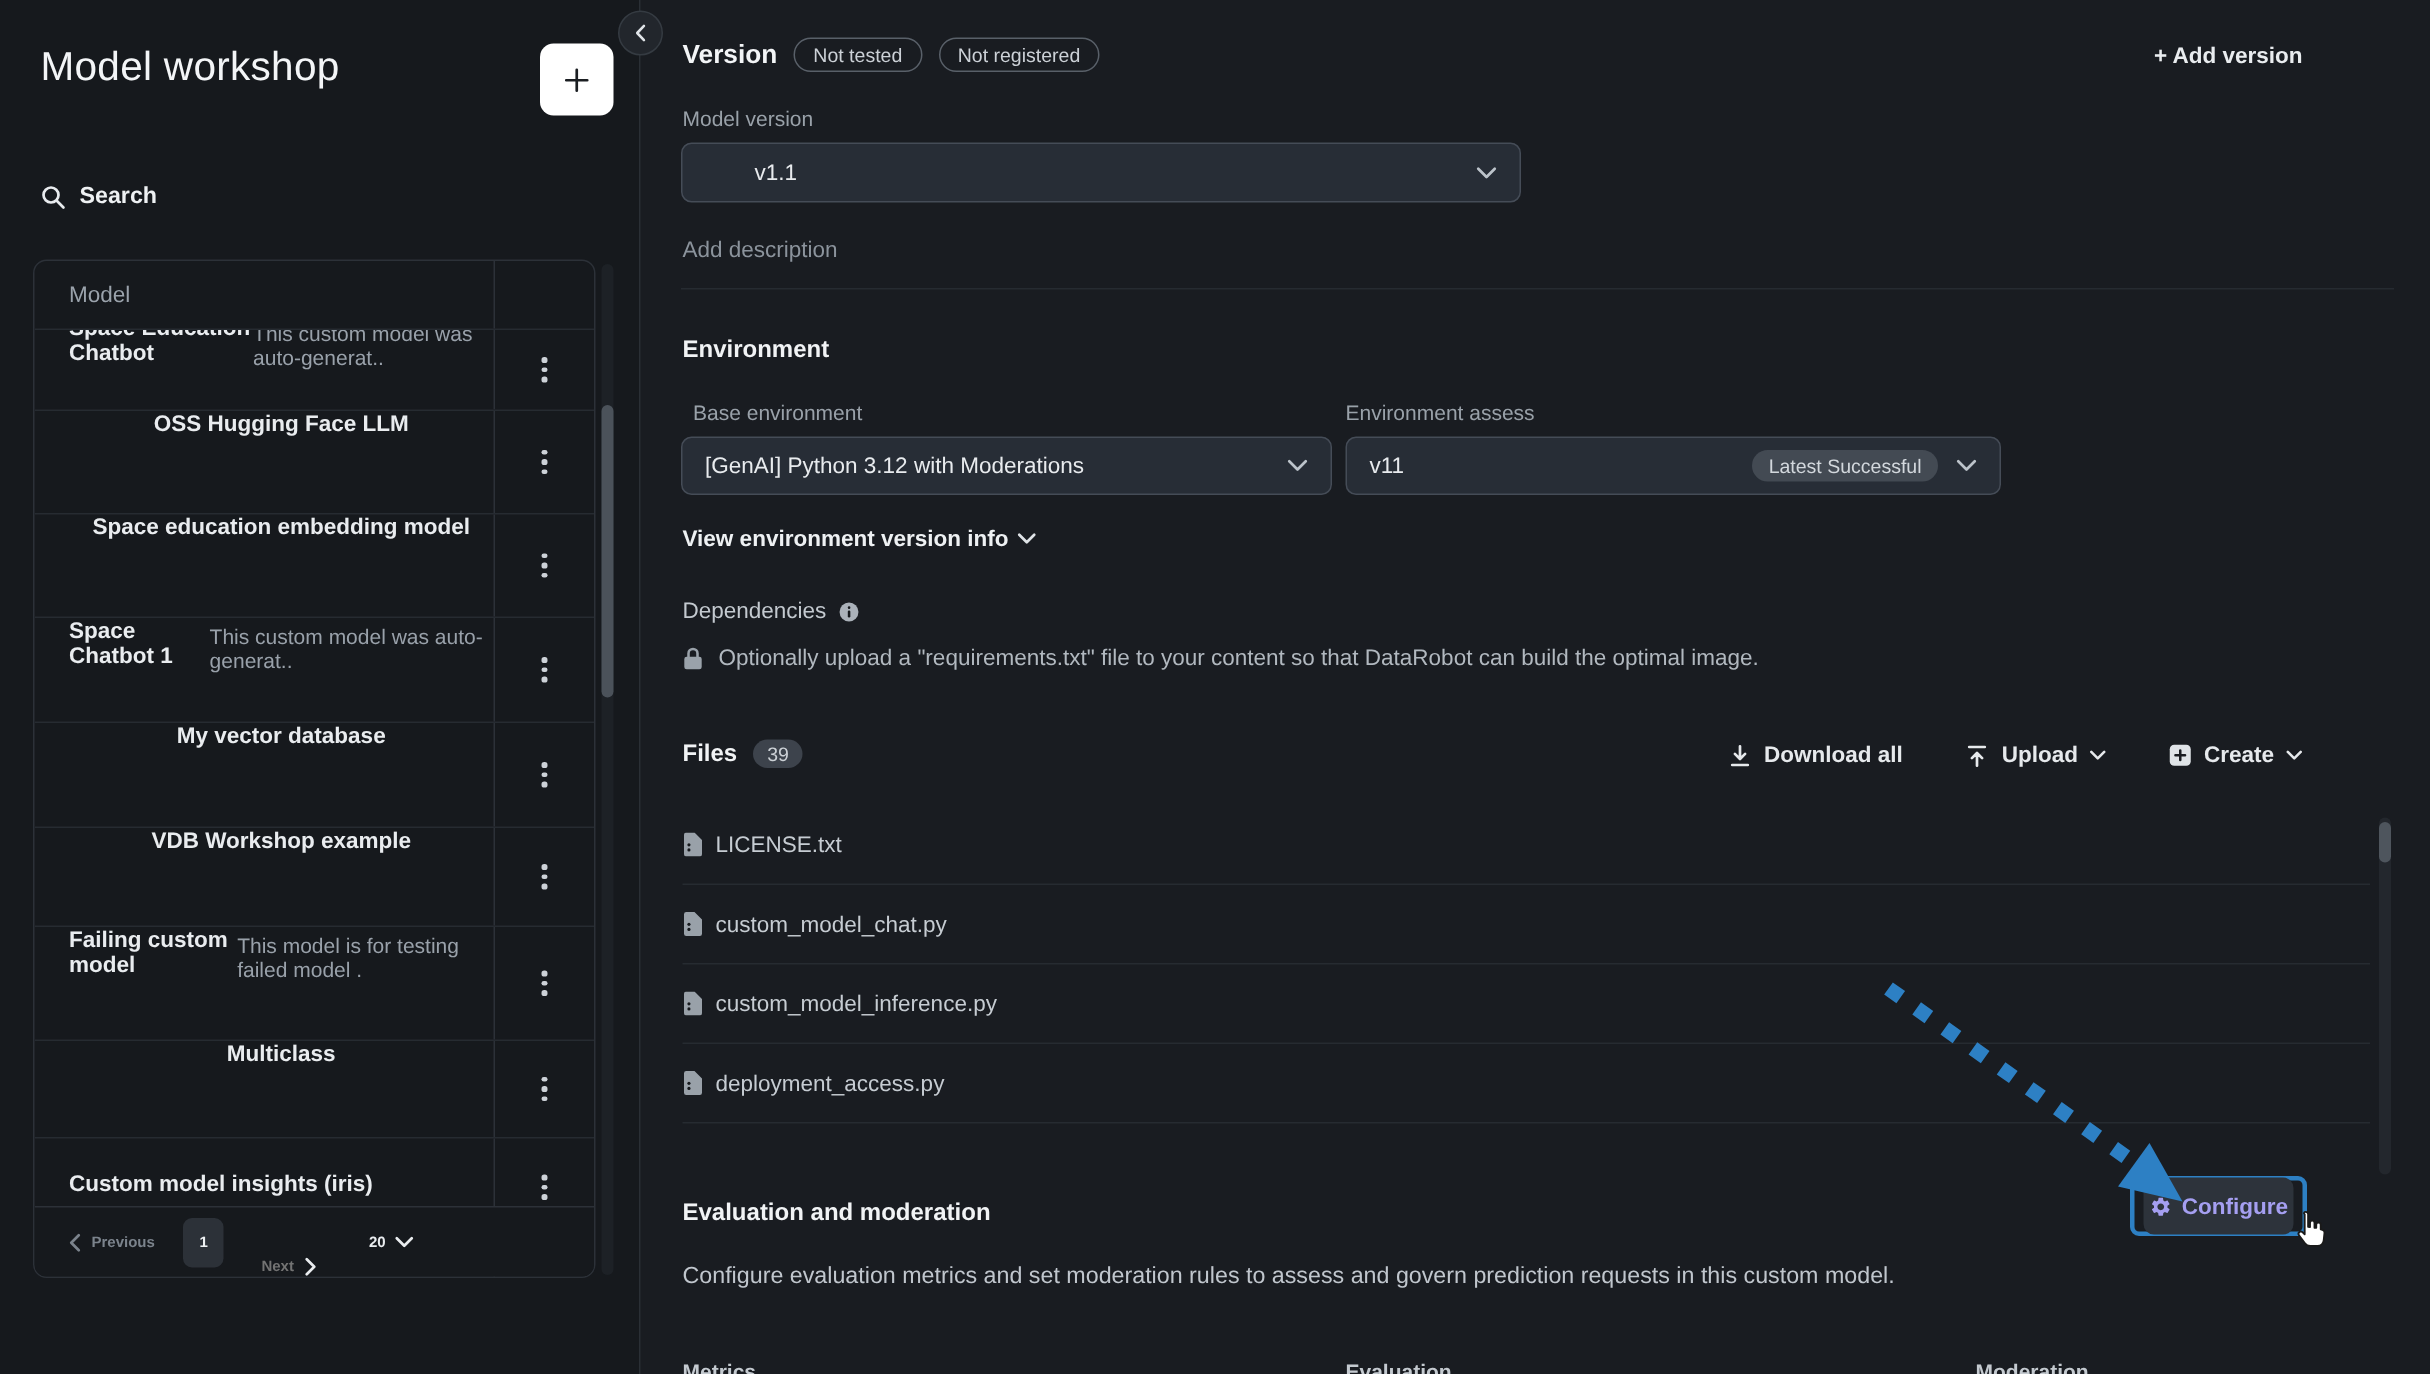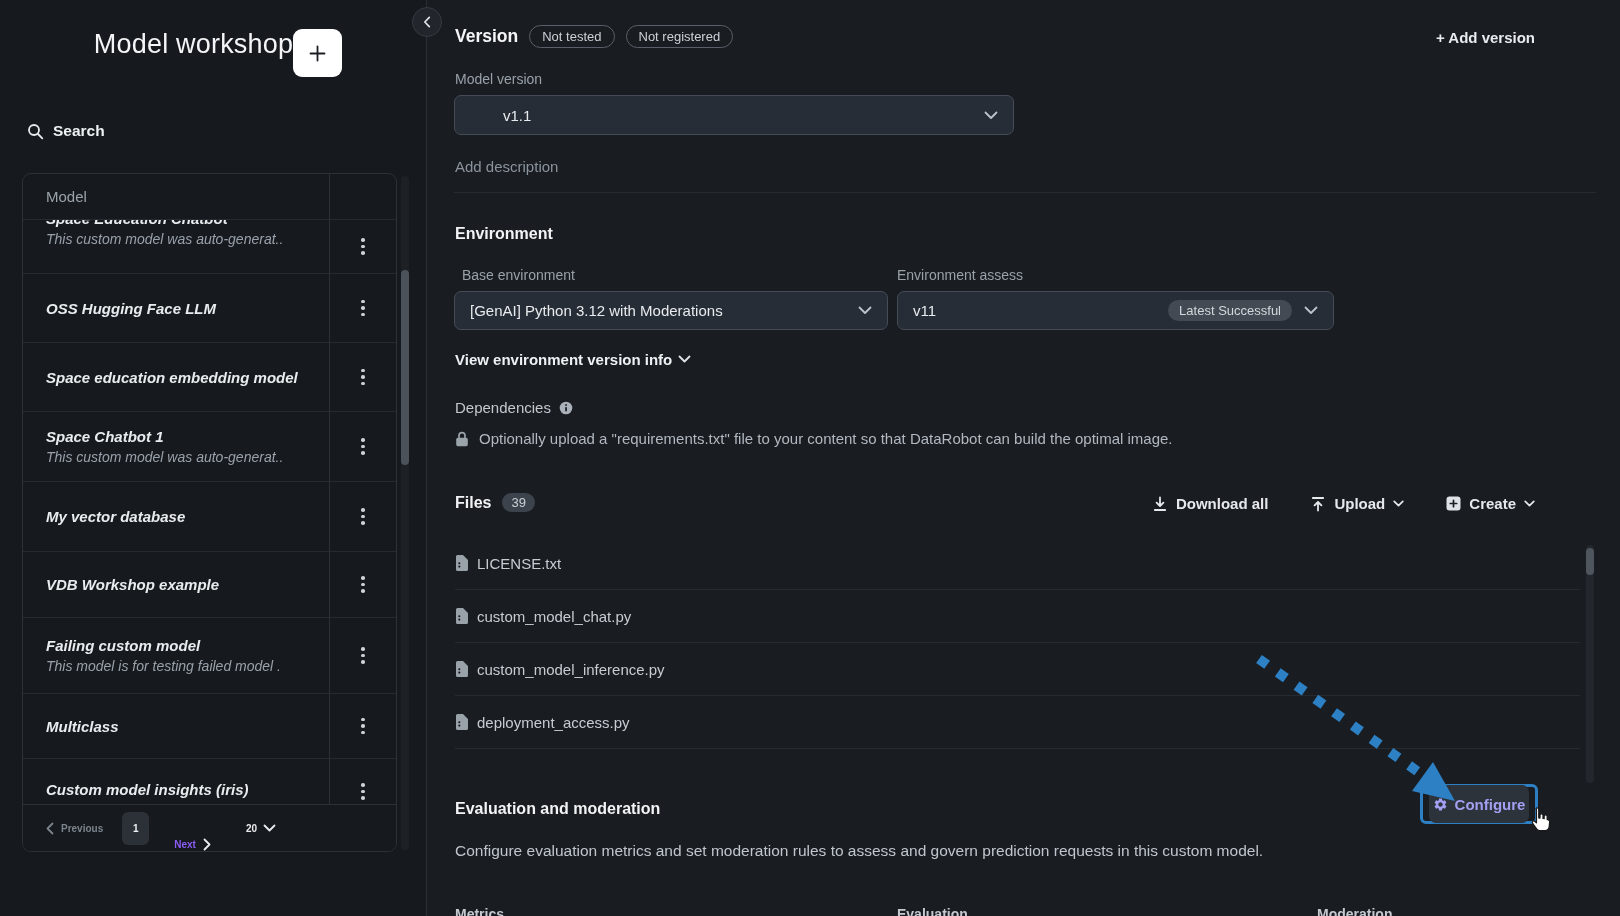--- a/index.html
+++ b/index.html
@@ -2,46 +2,46 @@
 <html><head>
 <meta charset="utf-8">
 <style>
   *{box-sizing:border-box;margin:0;padding:0;}
   html,body{width:1620px;height:916px;background:#191c21;}
   .app{position:relative;width:1620px;height:916px;overflow:hidden;background:#191c21;
        font-family:"Liberation Sans","DejaVu Sans",sans-serif;color:#e8ebee;}
 
   
   .sidebar{position:absolute;top:0;left:0;width:427px;height:916px;background:#16191d;border-right:1px solid #2a2f35;}
-  .sb-header{position:absolute;top:29px;left:27px;right:17px;display:flex;justify-content:center;align-items:flex-start;}
+  .sb-header{position:absolute;top:29px;left:27px;right:17px;display:flex;justify-content:space-between;align-items:flex-start;}
   .sb-title{font-size:27px;font-weight:500;color:#f3f5f7;letter-spacing:.2px;}
   .add-btn{width:49px;height:48px;border-radius:9px;background:#ffffff;border:none;display:flex;align-items:center;justify-content:center;cursor:pointer;}
   .search-row{position:absolute;top:122px;left:27px;display:flex;gap:9px;align-items:center;font-weight:700;font-size:15.5px;color:#eef1f3;cursor:pointer;}
 
   .model-table{position:absolute;left:22px;top:173px;width:375px;height:679px;border:1px solid #2c3138;border-radius:9px;overflow:hidden;background:#16191d;}
   .t-head{height:45px;display:flex;}
   .t-head .t-name{flex:1;display:flex;align-items:center;padding-left:23px;color:#9aa2ab;font-size:15px;}
   .menu-cell{width:67px;border-left:1px solid #2c3138;display:flex;align-items:center;justify-content:center;cursor:pointer;}
   .m-row{display:flex;border-top:1px solid #262b31;cursor:pointer;}
   .h54{height:54px}.h69{height:69px}.h70{height:70px}.h66{height:66px}.h76{height:76px}.h65{height:65px}.h95{height:95px}
-  .m-row .cell{flex:1;padding-left:23px;display:flex;flex-direction:column;justify-content:center;font-style:italic;}
+  .m-row .cell{flex:1;padding-left:23px;display:flex;flex-direction:row;justify-content:center;}
   .m-title{font-size:15px;font-weight:700;color:#e9ecef;}
   .m-desc{font-size:14px;color:#99a1aa;margin-top:4px;}
   .m-row.clip{overflow:hidden;}
   .m-row.clip .cell{justify-content:flex-start;margin-top:-22px;padding-top:12px;}
   .m-row.last{align-items:flex-start;}
   .m-row.last .cell{justify-content:flex-start;padding-top:22px;}
   .m-row.last .menu-cell{align-items:flex-start;padding-top:24px;height:95px;}
   .kebab{display:flex;flex-direction:column;gap:3px;}
   .kebab i{width:3.5px;height:3.5px;border-radius:50%;background:#cdd2d8;}
 
   .t-footer{position:absolute;left:0;right:0;bottom:0;height:47px;background:#16191d;border-top:1px solid #2c3138;display:flex;align-items:center;padding:0 23px;font-size:10px;font-weight:600;}
   .pg-prev{color:#7b838c;display:flex;align-items:center;gap:7px;cursor:default;}
   .pg-page{margin-left:19px;width:27px;height:33px;border-radius:6px;background:#2c3138;display:flex;align-items:center;justify-content:center;color:#eef1f3;cursor:pointer;}
-  .pg-next{margin-left:25px;color:#8b5cf6;display:flex;gap:7px;align-items:center;cursor:pointer;margin-top:32px;}
+  .pg-next{margin-left:25px;color:#737373;display:flex;gap:7px;align-items:center;cursor:pointer;margin-top:32px;}
   .pg-size{margin-left:35px;color:#e9ecef;display:flex;gap:6px;align-items:center;cursor:pointer;}
 
   .sb-scroll-track{position:absolute;left:401px;top:176px;width:8px;height:674px;background:#1d2126;border-radius:4px;}
   .sb-scroll-thumb{position:absolute;left:0;top:94px;width:8px;height:195px;background:#4b525a;border-radius:4px;}
 
   .collapse-btn{position:absolute;left:412px;top:7px;width:30px;height:30px;border-radius:50%;background:#22262c;border:1px solid #353b42;display:flex;align-items:center;justify-content:center;z-index:5;cursor:pointer;}
 
   
   .ver-row{position:absolute;left:455px;top:25px;display:flex;align-items:center;gap:11px;}
   .ver-title{font-size:17.5px;font-weight:700;color:#f3f5f7;}

